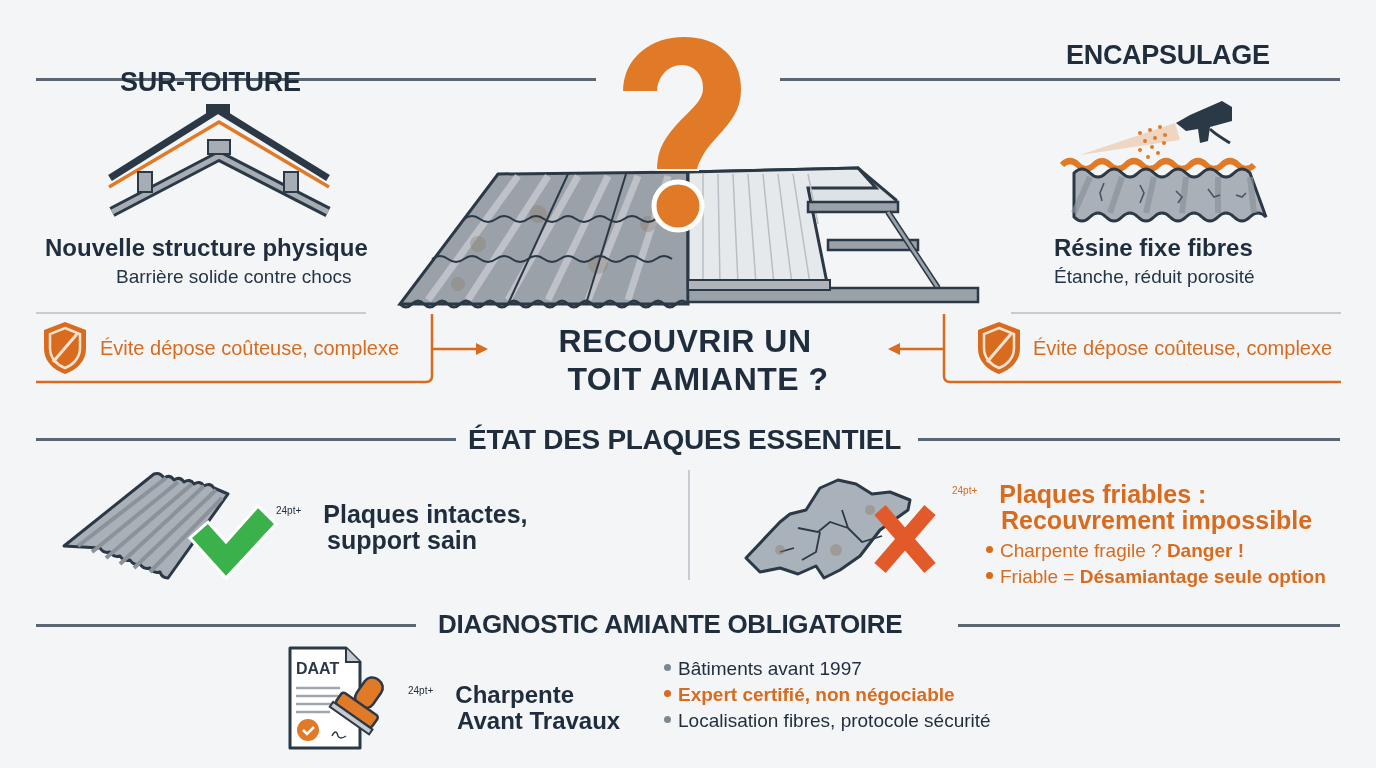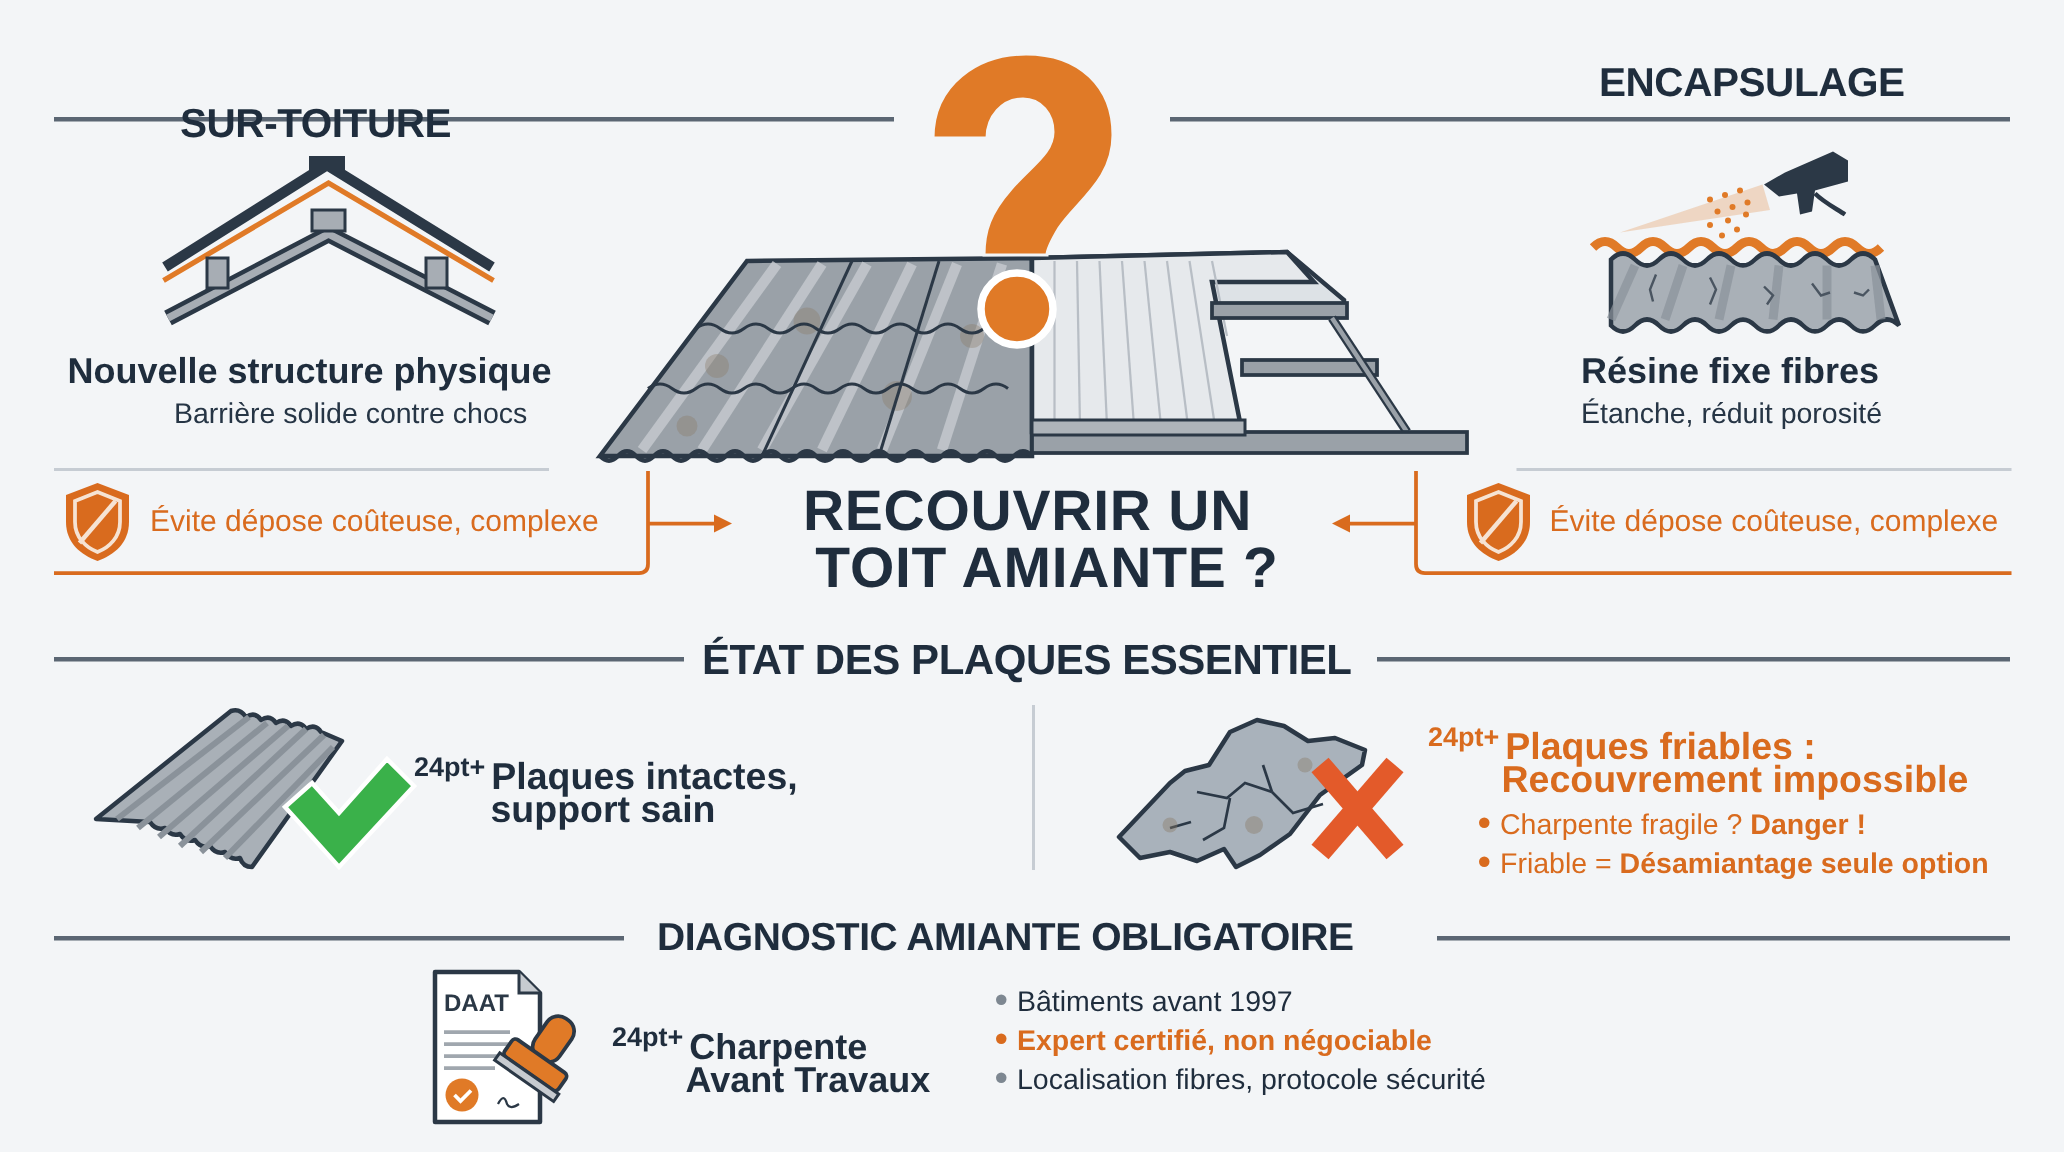--- a/index.html
+++ b/index.html
@@ -21,24 +21,24 @@
   .sub-title {
     position: absolute; font-weight: 700; font-size: 24px; color: #1f2d3d; white-space: nowrap;
   }
   .sub-text {
     position: absolute; font-size: 19px; color: #263545; white-space: nowrap;
   }
   .benefit {
     position: absolute; font-size: 20px; color: #d96b1e; white-space: nowrap;
   }
   .main-title {
-    position: absolute; font-weight: 700; font-size: 38px; color: #1f2d3d;
+    position: absolute; font-weight: 700; font-size: 32px; color: #1f2d3d;
     line-height: 38px; text-align: center; letter-spacing: 0.5px;
   }
-  .tag { font-size: 18px; font-weight: 700; vertical-align: 9px; margin-right: 4px; }
+  .tag { font-size: 10px; font-weight: 400; vertical-align: 9px; margin-right: 22px; }
   .card-title {
     position: absolute; font-weight: 700; font-size: 25px; line-height: 30px; white-space: nowrap;
   }
   .bullet { white-space: nowrap; font-size: 19px; line-height: 26px; }
   .dot { display: inline-block; width: 7px; height: 7px; border-radius: 50%; margin-right: 7px; vertical-align: 4px; }
   svg { position: absolute; overflow: visible; }
 </style>
 </head>
 <body>
 

